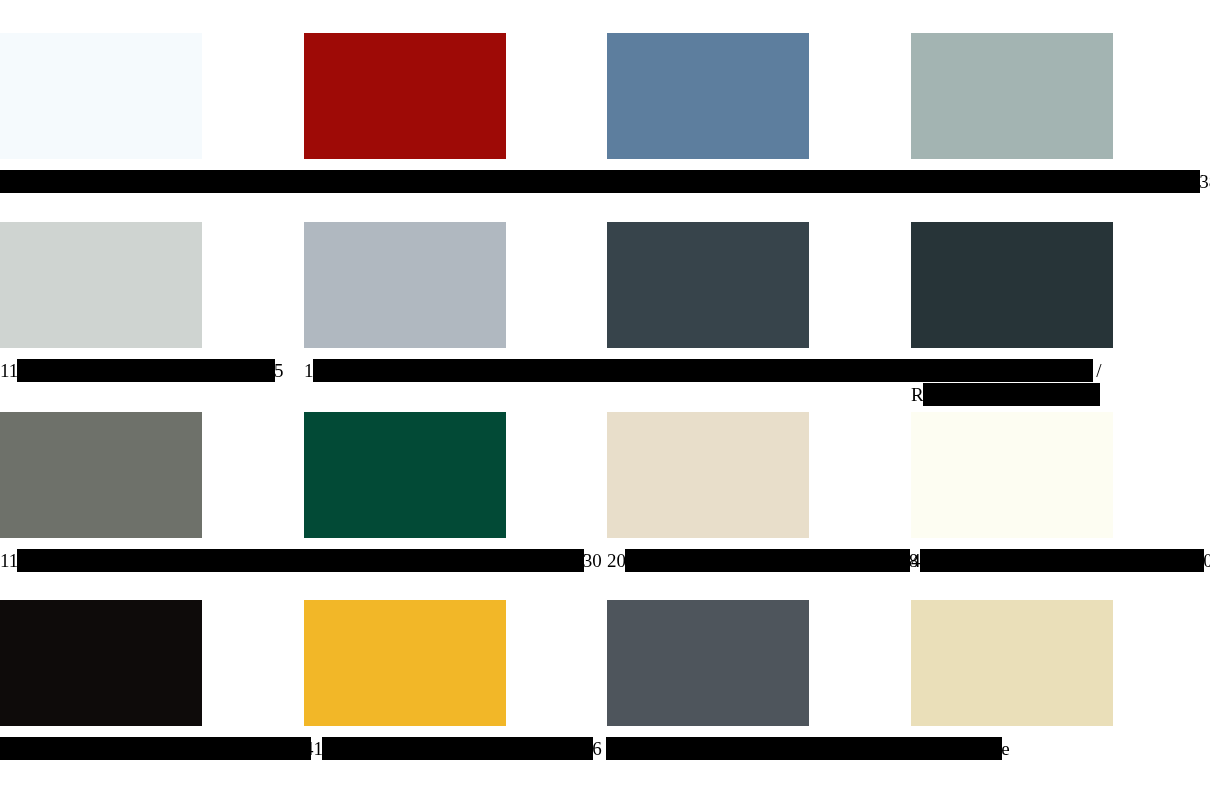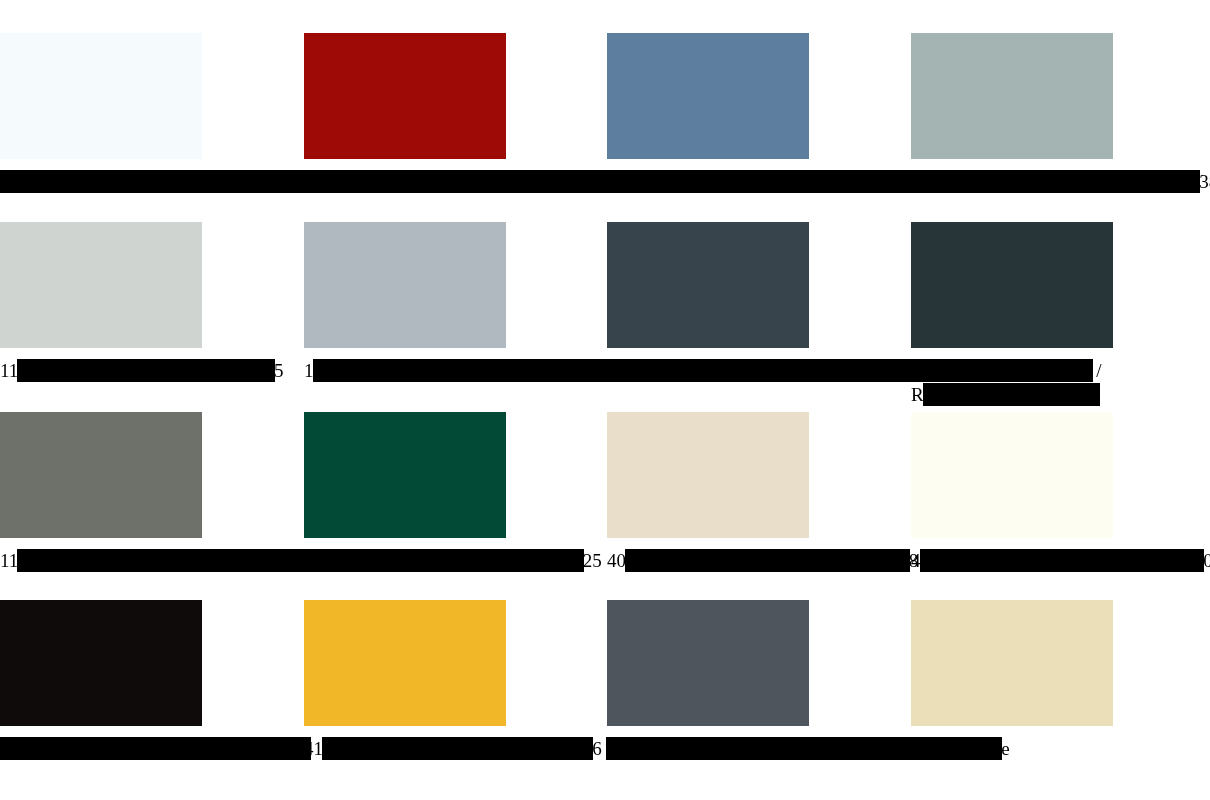--- a/index.html
+++ b/index.html
@@ -91,25 +91,25 @@
       <div class="swatch-chip" style="background-color: rgb(39, 52, 56);"></div>
       <div class="swatch-label"><span class="plain">16</span><span class="redacted">████████████</span><span class="plain"> /
 R</span><span class="redacted">█████████████</span></div>
     </div>
     <div class="swatch-cell row-2 col-0">
       <div class="swatch-chip" style="background-color: rgb(110, 113, 106);"></div>
       <div class="swatch-label"><span class="plain">11</span><span class="redacted">████████████████████████</span><span class="plain">7</span></div>
     </div>
     <div class="swatch-cell row-2 col-1">
       <div class="swatch-chip" style="background-color: rgb(2, 74, 54);"></div>
-      <div class="swatch-label"><span class="plain">2</span><span class="redacted">████████████████████</span><span class="plain">25</span></div>
+      <div class="swatch-label"><span class="plain">2</span><span class="redacted">████████████████████</span><span class="plain">30</span></div>
     </div>
     <div class="swatch-cell row-2 col-2">
       <div class="swatch-chip" style="background-color: rgb(232, 222, 202);"></div>
-      <div class="swatch-label"><span class="plain">40</span><span class="redacted">█████████████████████</span><span class="plain">8</span></div>
+      <div class="swatch-label"><span class="plain">20</span><span class="redacted">█████████████████████</span><span class="plain">8</span></div>
     </div>
     <div class="swatch-cell row-2 col-3">
       <div class="swatch-chip" style="background-color: rgb(253, 253, 242);"></div>
       <div class="swatch-label"><span class="plain">4</span><span class="redacted">█████████████████████</span><span class="plain">0</span></div>
     </div>
     <div class="swatch-cell row-3 col-0">
       <div class="swatch-chip" style="background-color: rgb(14, 11, 10);"></div>
       <div class="swatch-label"><span class="redacted">███████████████████████</span></div>
     </div>
     <div class="swatch-cell row-3 col-1">

